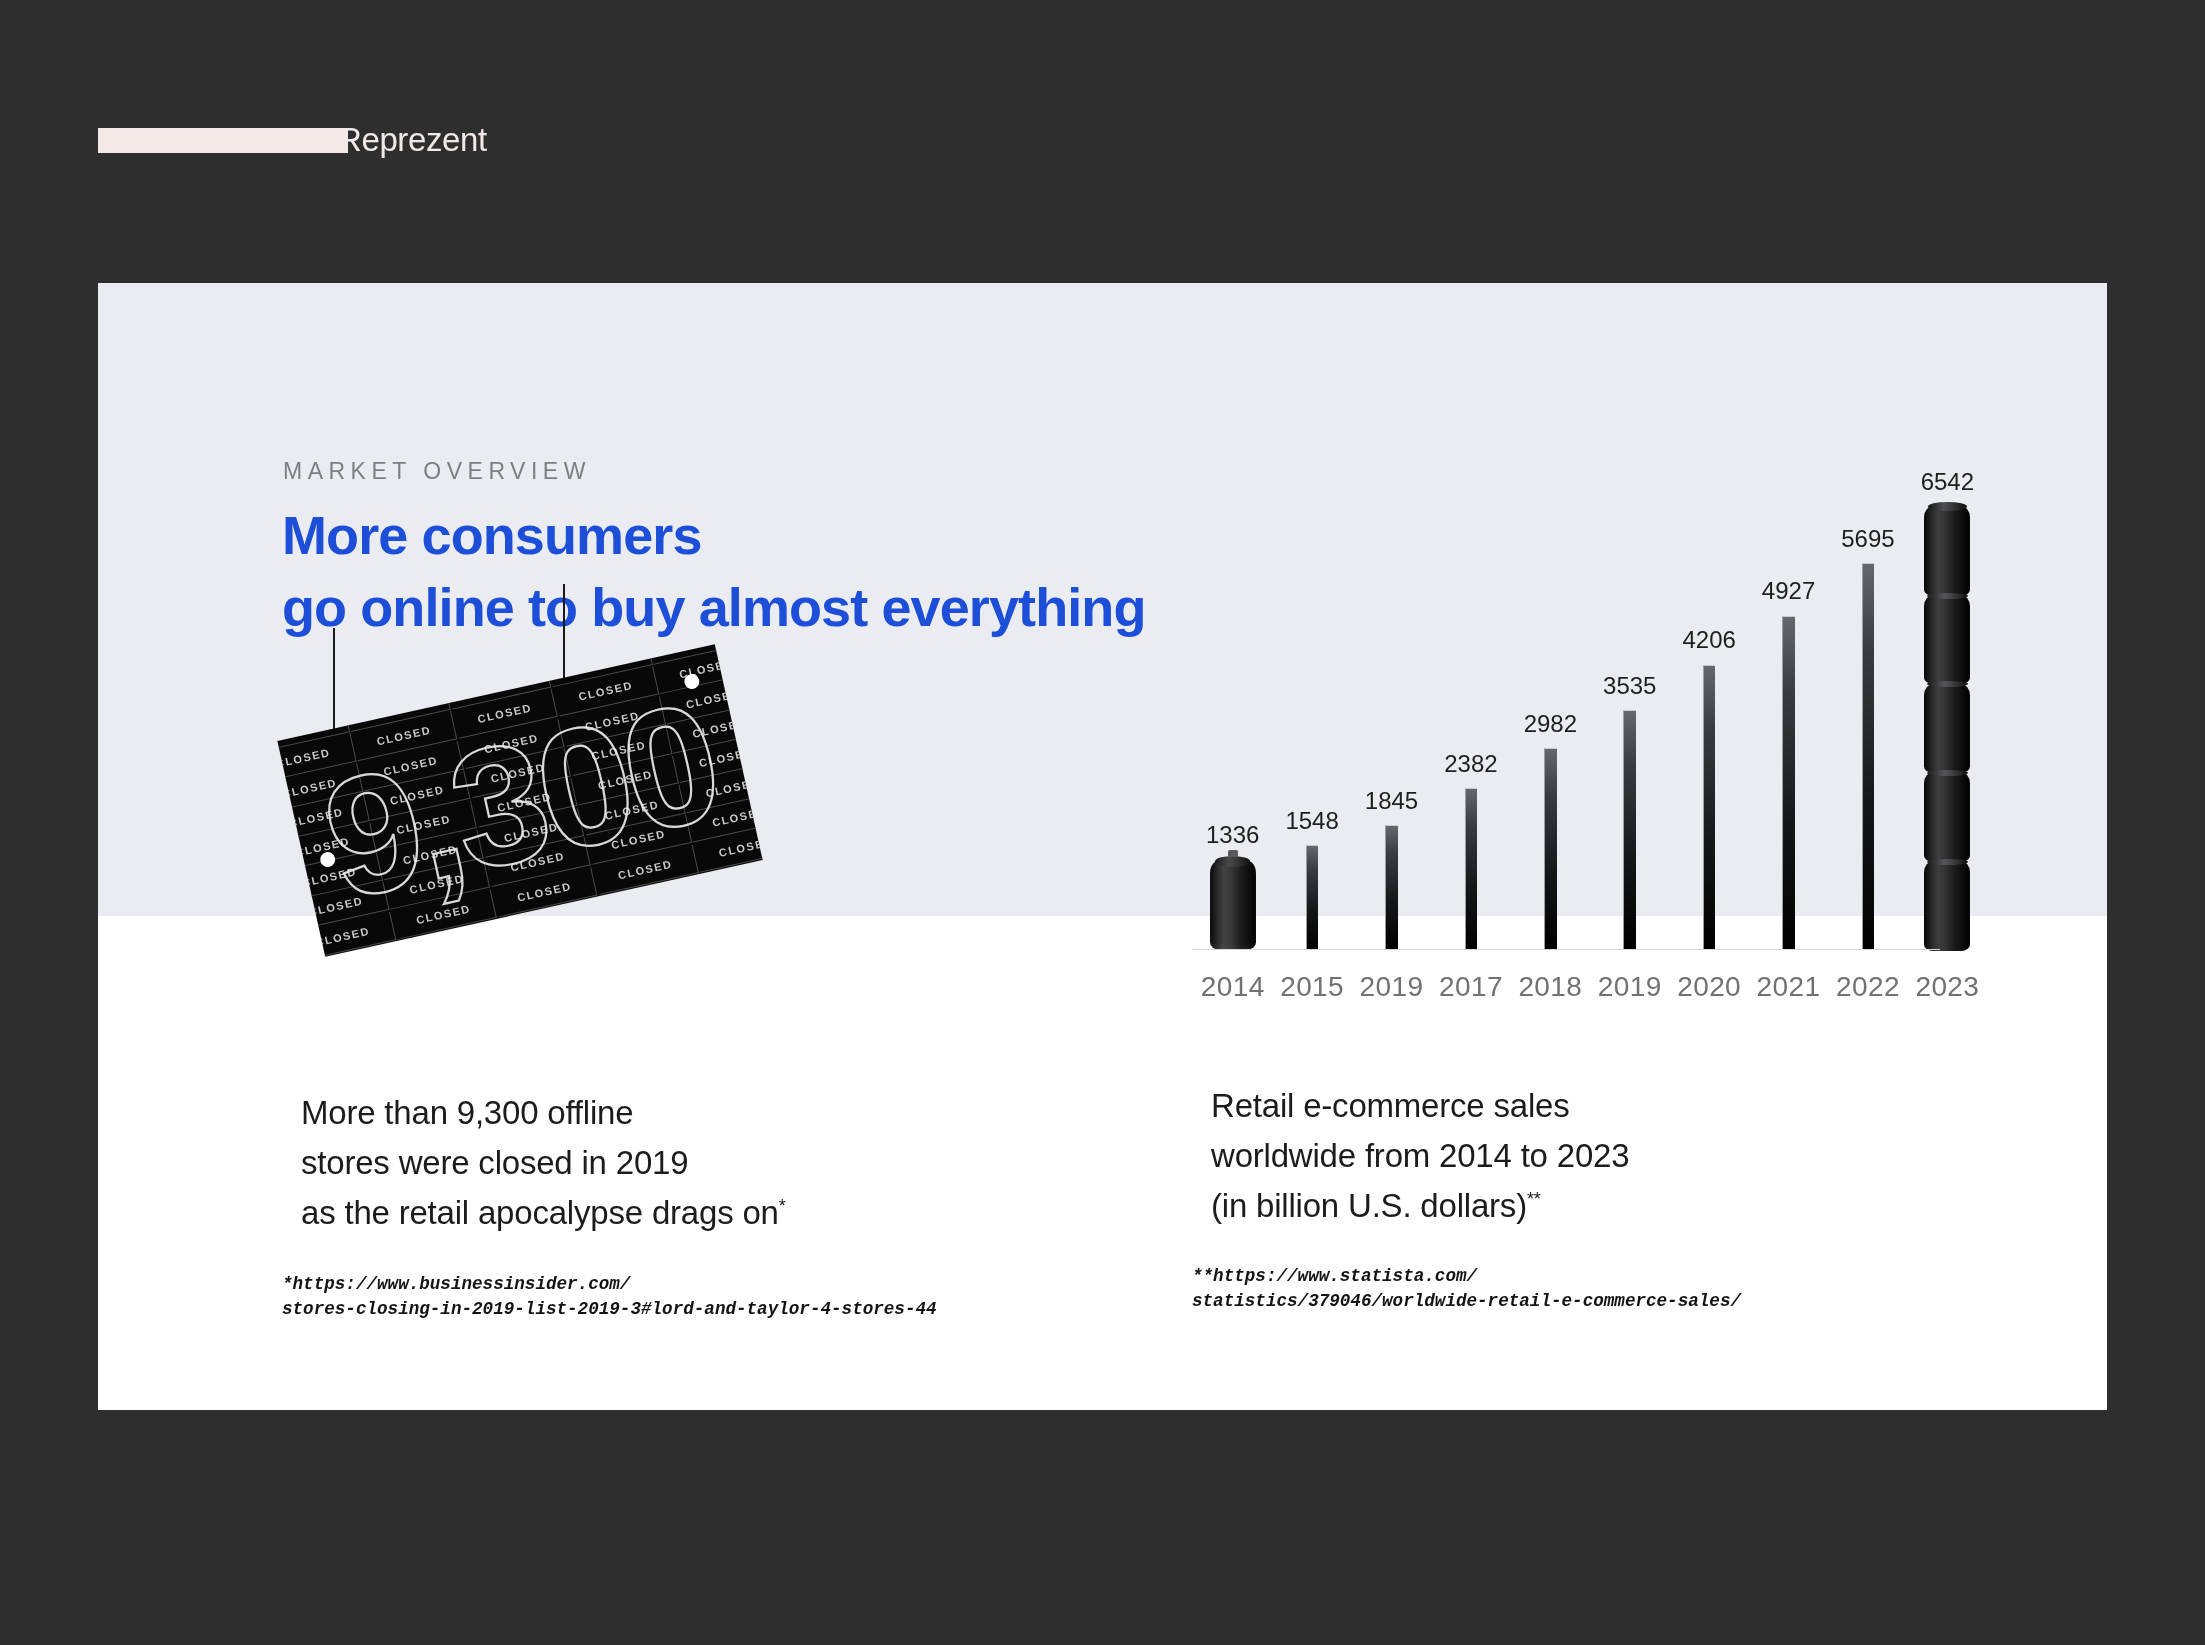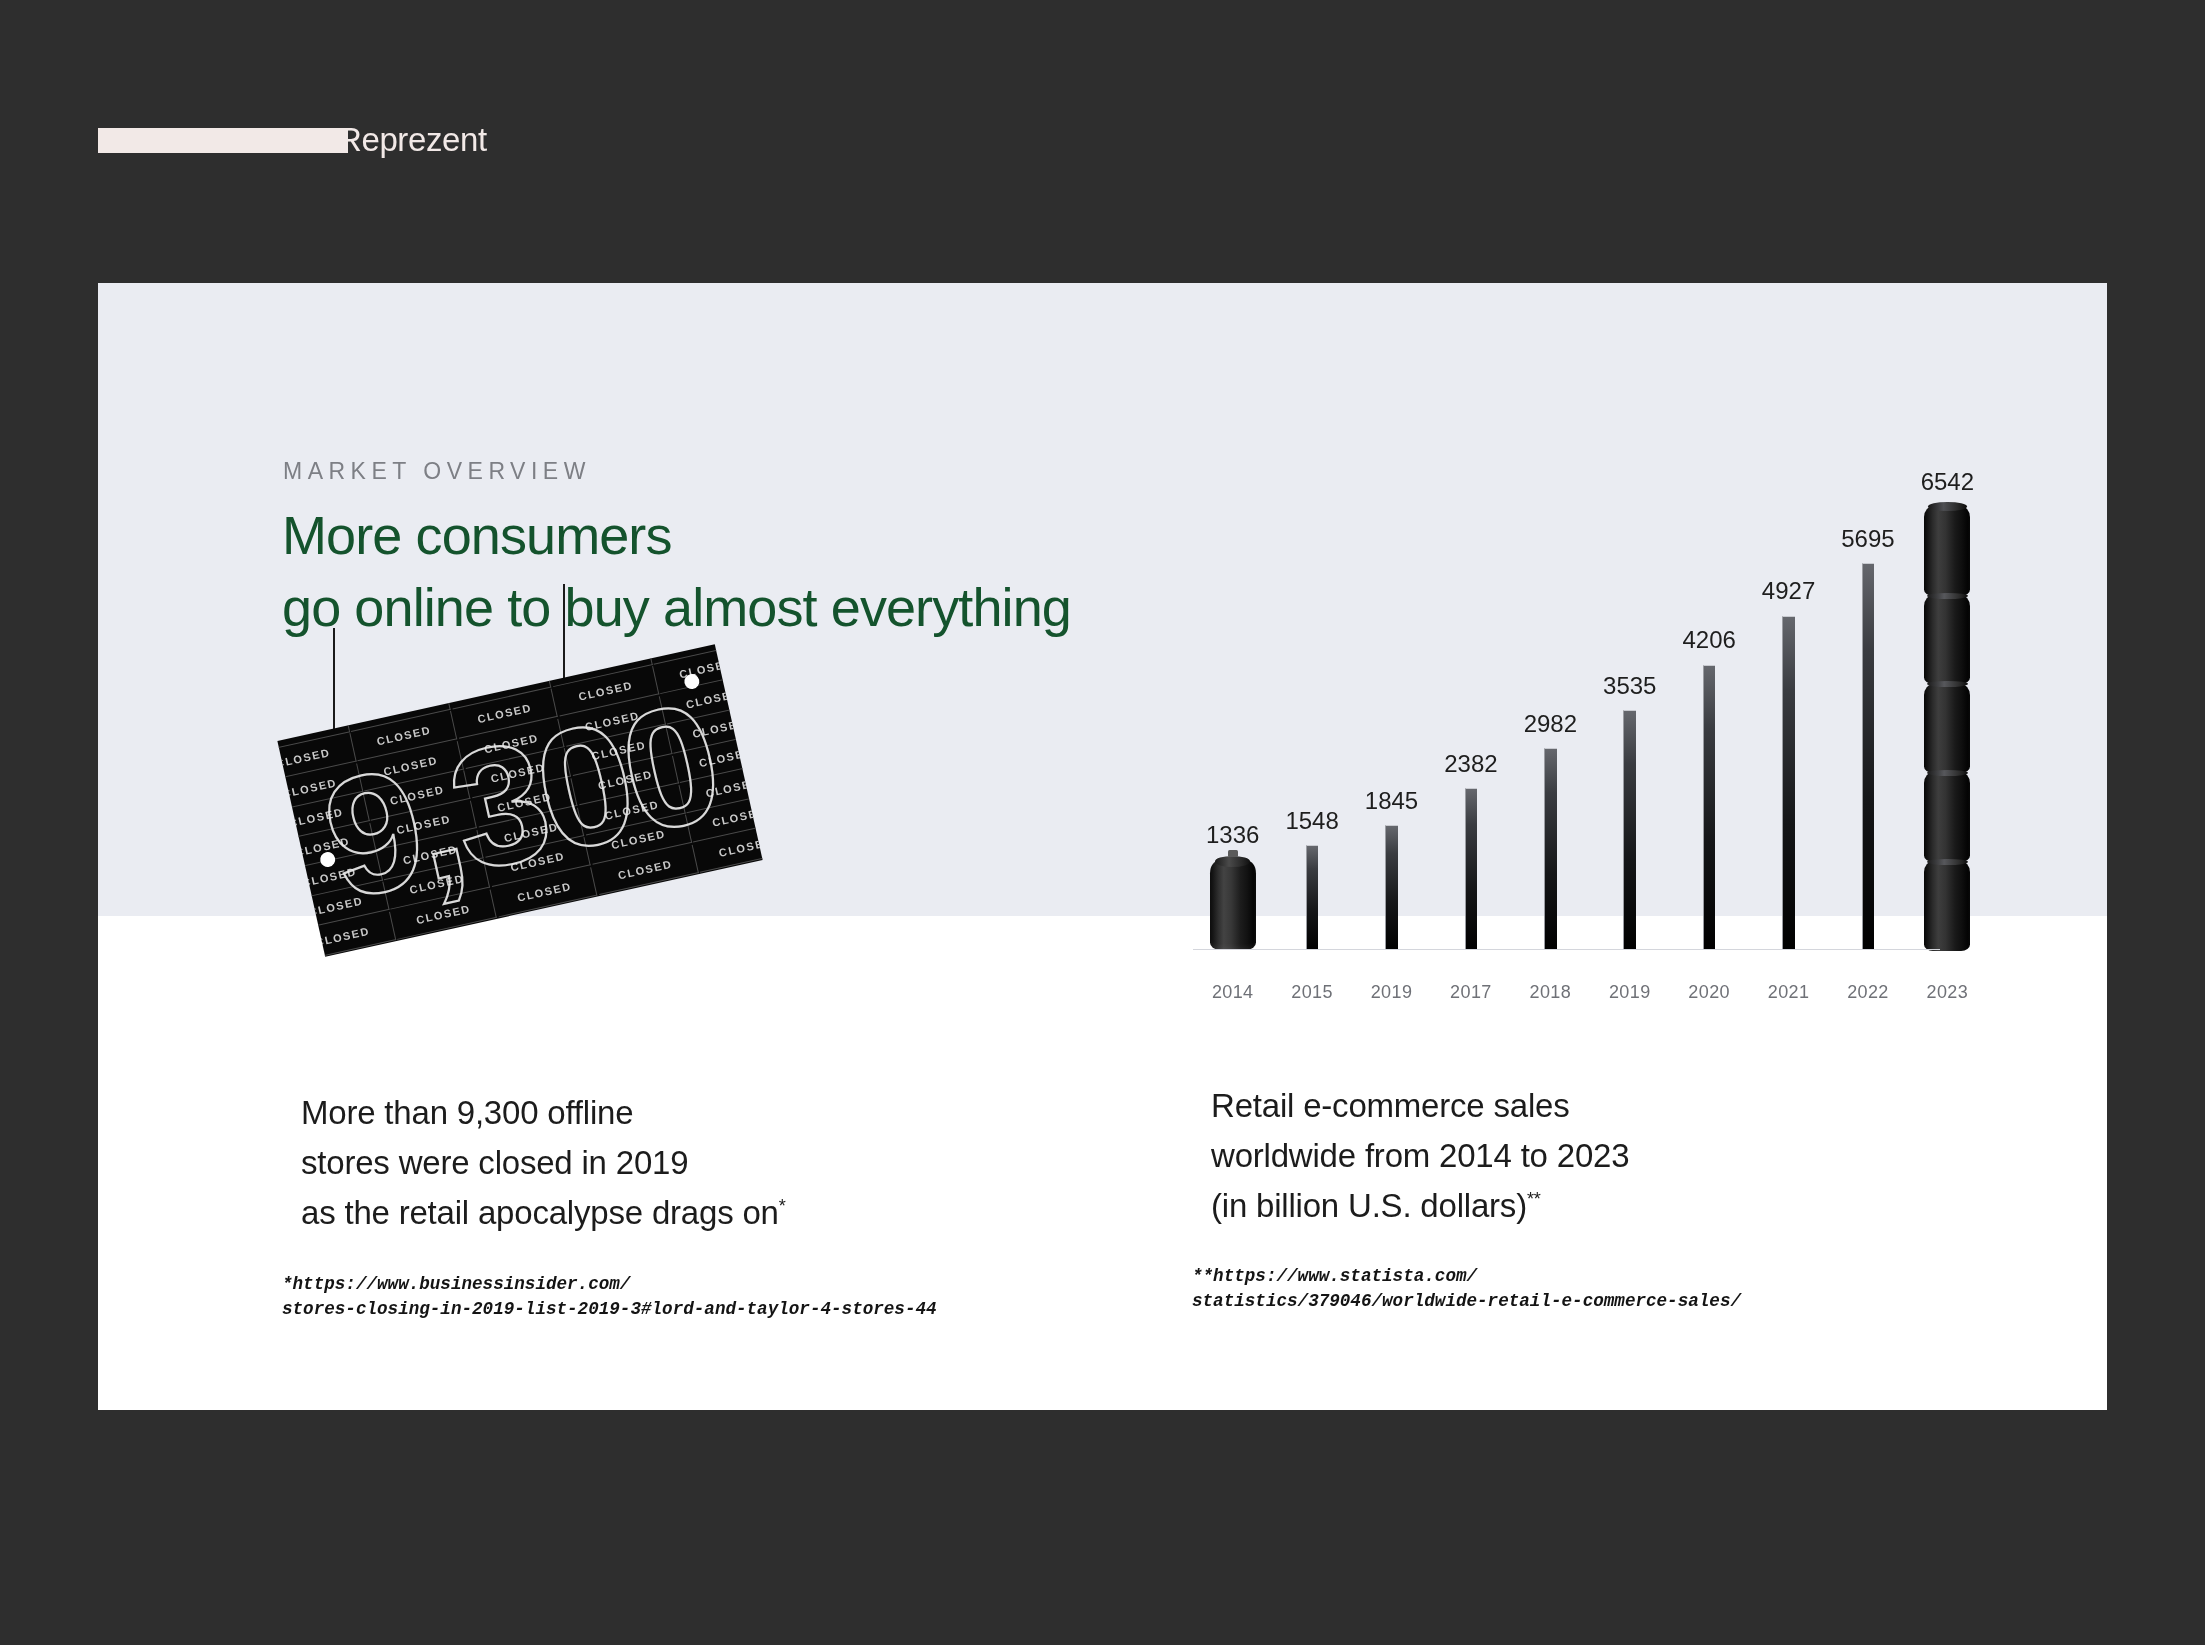--- a/index.html
+++ b/index.html
@@ -74,24 +74,24 @@
     font-weight: 400;
     letter-spacing: 5.5px;
     color: #7d7f85;
     white-space: nowrap;
   }
   .headline {
     position: absolute;
     left: 184px;
     top: 217px;
     font-size: 54px;
-    font-weight: 400;
+    font-weight: 700;
     line-height: 1.33;
     letter-spacing: -0.9px;
-    color: #14532d;
+    color: #1d4ed8;
     white-space: pre-line;
   }
 
   
   .sign-wrap {
     position: absolute;
     left: 176px;
     top: 345px;
     width: 588px;
     height: 581px;
@@ -290,21 +290,21 @@
   .x-labels {
     position: absolute;
     left: 0;
     bottom: 14.7px;
     width: 794px;
     display: flex;
   }
   .x-label {
     flex: 1 1 0;
     text-align: center;
-    font-size: 18px;
+    font-size: 28px;
     font-weight: 400;
     color: #6f7177;
     letter-spacing: 0.4px;
   }
 
   
   .copy {
     position: absolute;
     font-size: 33px;
     font-weight: 300;

